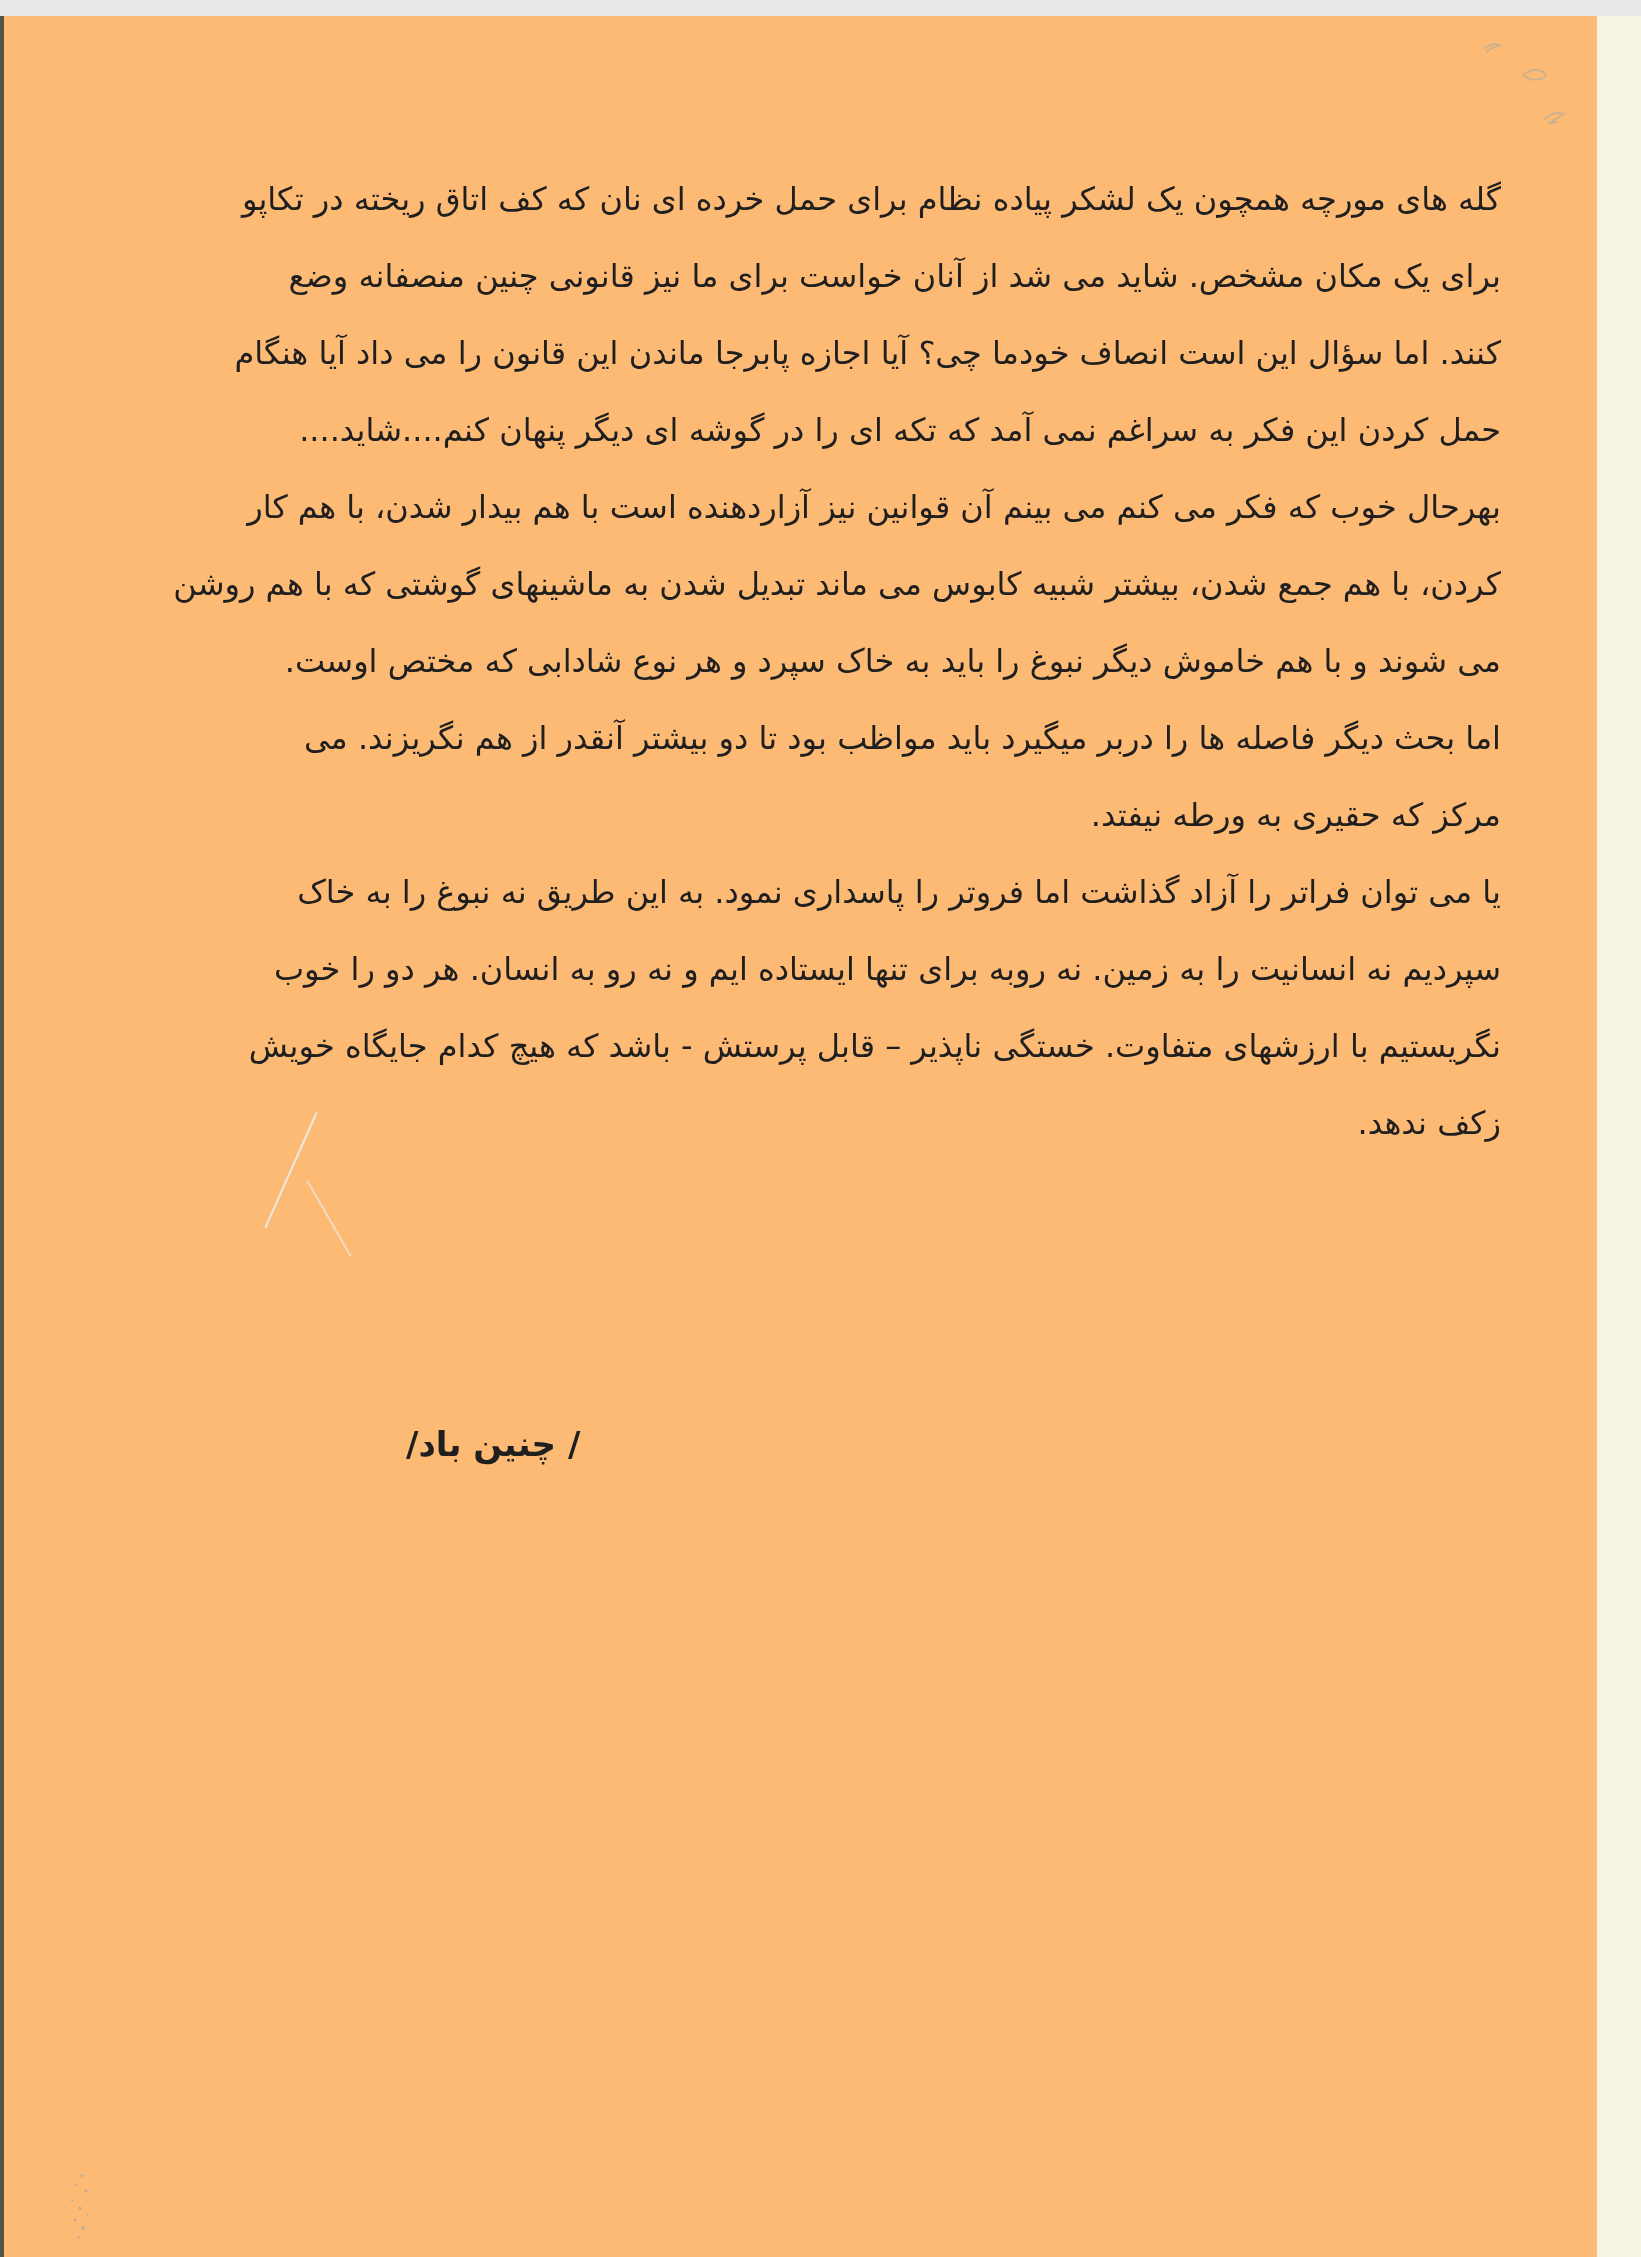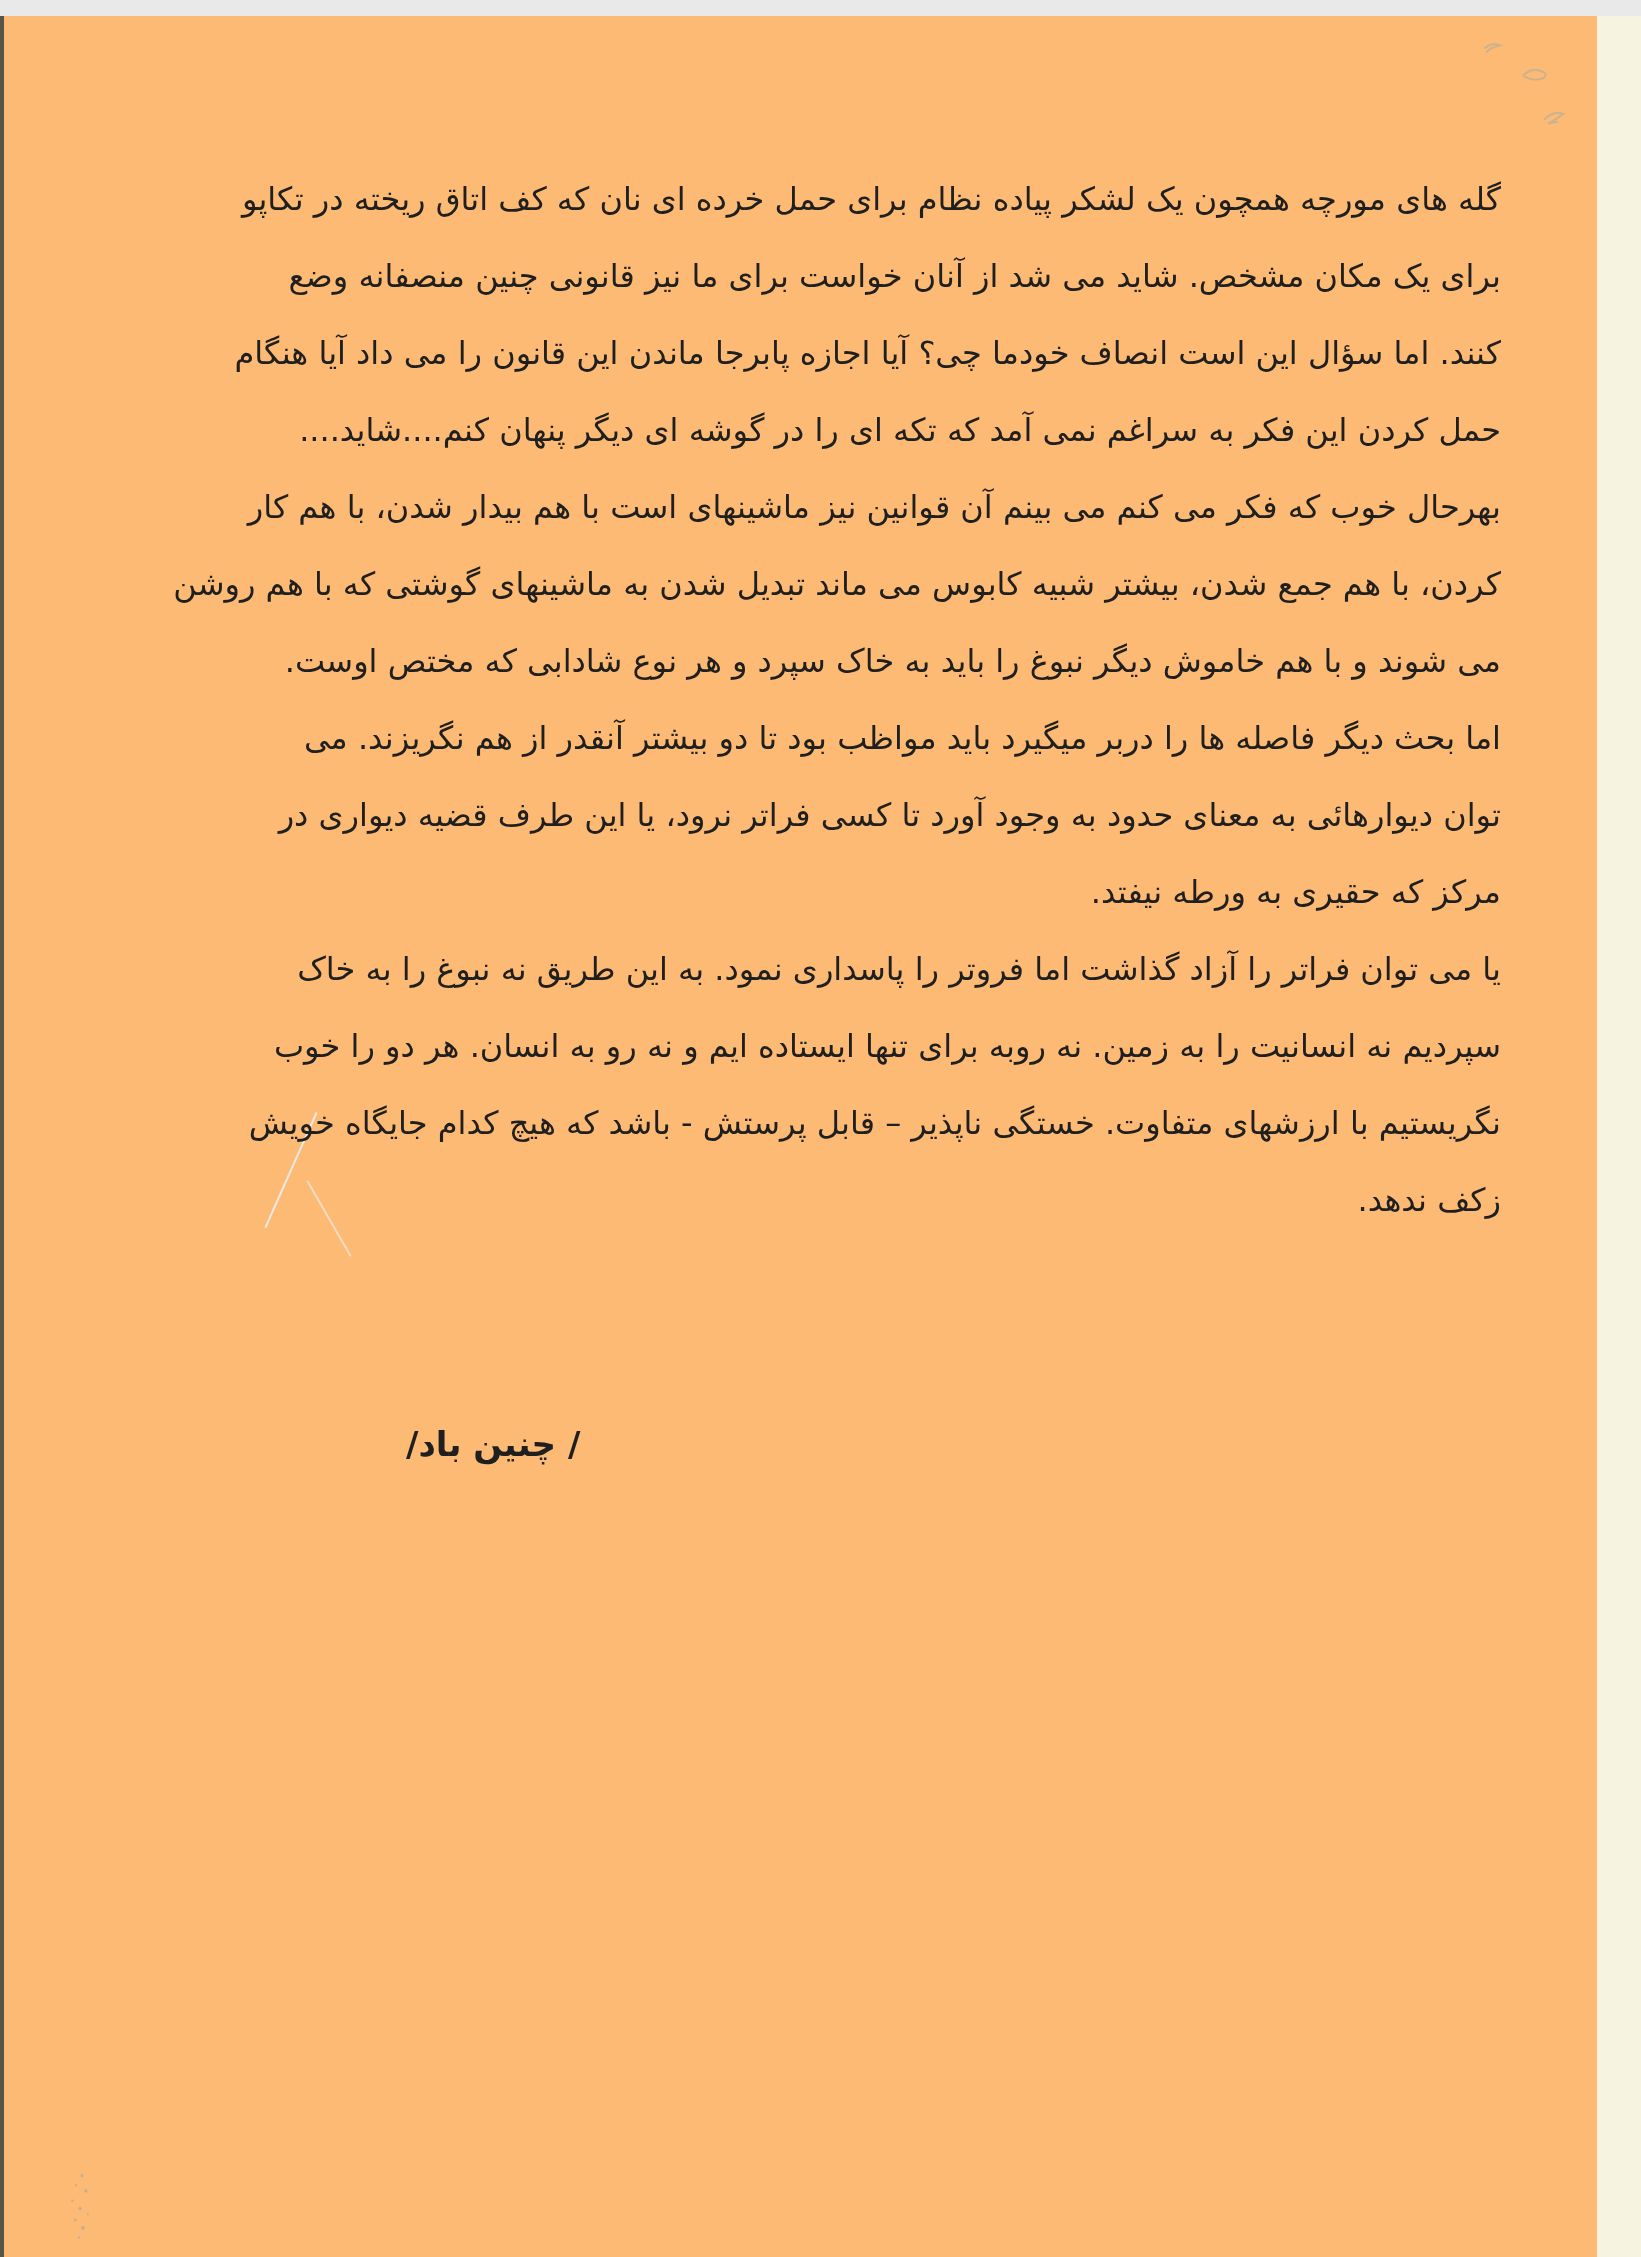--- a/index.html
+++ b/index.html
@@ -111,25 +111,24 @@
         <circle cx="31" cy="66" r="1.9"></circle>
       <circle cx="27" cy="76" r="1.2"></circle>
     </g>
   </svg>
 
   <div class="textblock">
     <div class="line">گله های مورچه همچون یک لشکر پیاده نظام برای حمل خرده ای نان که کف اتاق ریخته در تکاپو</div>
     <div class="line">برای یک مکان مشخص. شاید می شد از آنان خواست برای ما نیز قانونی چنین منصفانه وضع</div>
     <div class="line">کنند. اما سؤال این است انصاف خودما چی؟ آیا اجازه پابرجا ماندن این قانون را می داد آیا هنگام</div>
     <div class="line">حمل کردن این فکر به سراغم نمی آمد که تکه ای را در گوشه ای دیگر پنهان کنم....شاید....</div>
-    <div class="line">بهرحال خوب که فکر می کنم می بینم آن قوانین نیز ماشینهای است با هم بیدار شدن، با هم کار</div>
+    <div class="line">بهرحال خوب که فکر می کنم می بینم آن قوانین نیز آزاردهنده است با هم بیدار شدن، با هم کار</div>
     <div class="line">کردن، با هم جمع شدن، بیشتر شبیه کابوس می ماند تبدیل شدن به ماشینهای گوشتی که با هم روشن</div>
     <div class="line">می شوند و با هم خاموش دیگر نبوغ را باید به خاک سپرد و هر نوع شادابی که مختص اوست.</div>
     <div class="line">اما بحث دیگر فاصله ها را دربر میگیرد  باید مواظب بود تا دو بیشتر آنقدر از هم نگریزند. می</div>
-    <div class="line">توان  دیوارهائی به معنای حدود به وجود آورد تا کسی فراتر نرود، یا این طرف قضیه دیواری در</div>
     <div class="line">مرکز که حقیری به ورطه نیفتد.</div>
     <div class="line">یا می توان فراتر را آزاد گذاشت اما فروتر را پاسداری نمود. به این طریق نه نبوغ را به خاک</div>
     <div class="line">سپردیم نه انسانیت را به زمین. نه روبه برای تنها ایستاده ایم و نه رو به انسان. هر دو را خوب</div>
     <div class="line">نگریستیم با ارزشهای متفاوت. خستگی ناپذیر – قابل پرستش -  باشد که هیچ کدام جایگاه خویش</div>
     <div class="line">زکف ندهد.</div>
   </div>
 
   <div class="signature">/ چنین باد/</div>
 
 </div>

